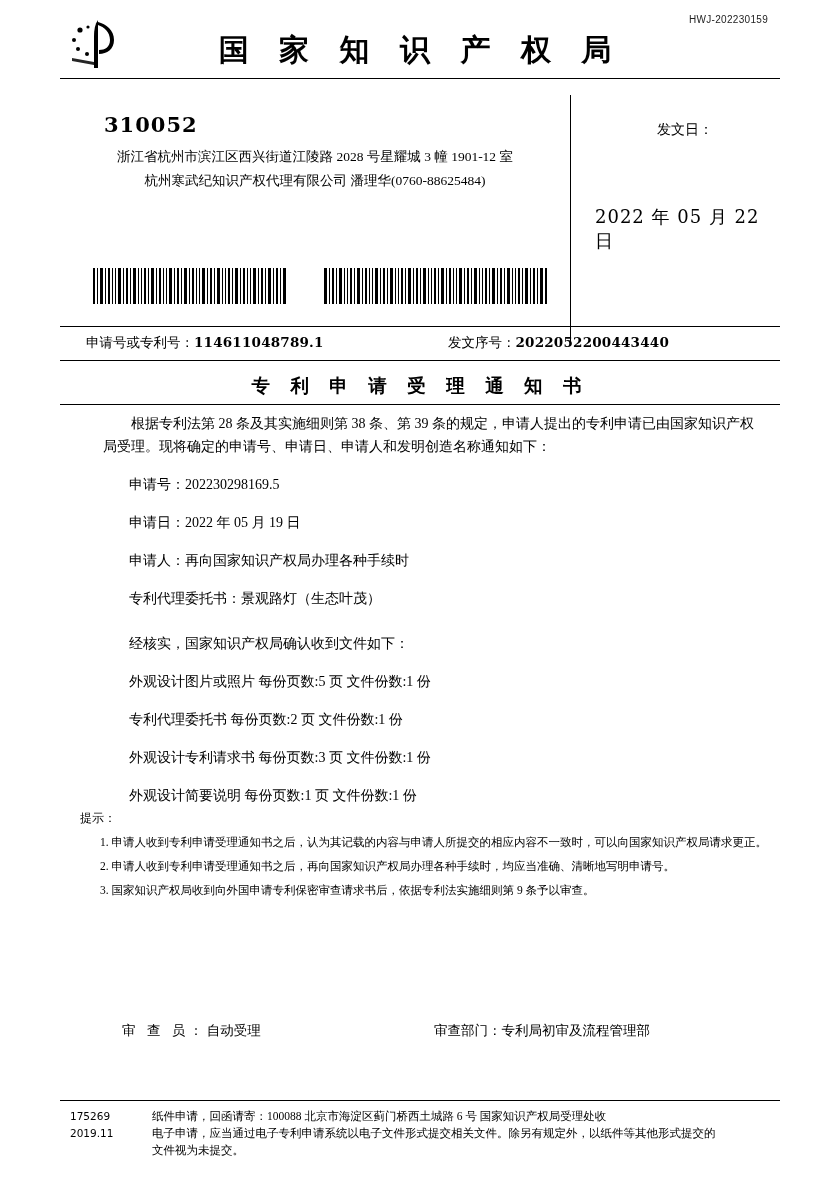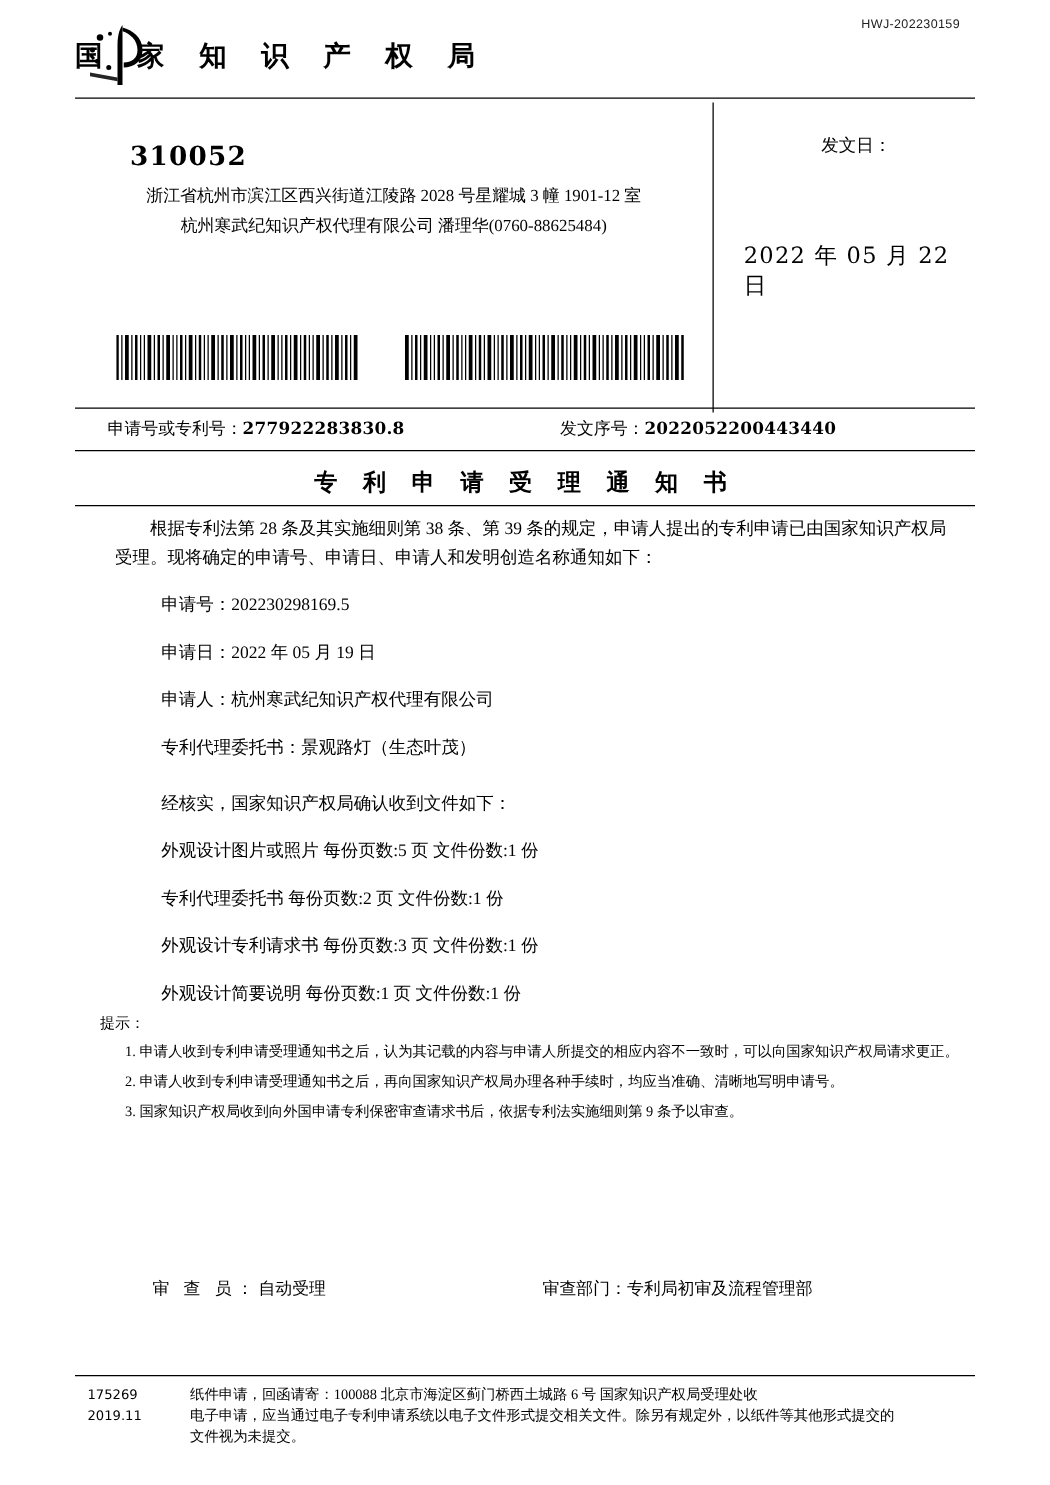--- a/index.html
+++ b/index.html
@@ -47,22 +47,22 @@
     left: 8px;
     top: 0px;
     width: 62px;
     height: 56px;
   }
   .org-title {
     position: absolute;
     left: 0;
     top: 12px;
     width: 720px;
-    text-align: left;
-    font-size: 22px;
+    text-align: center;
+    font-size: 30px;
     font-weight: bold;
     letter-spacing: 10px;
     font-family: "DejaVu Serif", serif;
   }
   .rule-top {
     position: absolute;
     left: 60px;
     top: 78px;
     width: 720px;
     border-top: 1.6px solid #000;
@@ -79,21 +79,21 @@
   .info-left {
     position: absolute;
     left: 0;
     top: 0;
     width: 510px;
     height: 248px;
   }
   .info-right {
     position: absolute;
     left: 510px;
-    top: 4px;
+    top: 17px;
     width: 210px;
     height: 248px;
     border-left: 1.2px solid #000;
   }
   .postcode {
     position: absolute;
     left: 44px;
     top: 34px;
     font-size: 21px;
     font-weight: bold;
@@ -210,21 +210,21 @@
   .body-block {
     position: absolute;
     left: 88px;
     top: 412px;
     width: 672px;
     font-size: 14px;
     line-height: 23px;
   }
   .para {
     text-indent: 28px;
-    margin: 0 0 2px 4px;
+    margin: 0 0 2px 15px;
   }
   .kv {
     margin: 15px;
     padding-left: 26px;
   }
   .gap-block {
     margin-top: 22px;
   }
 
   
@@ -463,37 +463,37 @@
     <div class="info-right">
       <div class="issue-label">发文日：</div>
       <div class="issue-date">2022 年 05 月 22 日</div>
     </div>
   </div>
 
   <div class="rule-mid"></div>
 
   <div class="numbers-row">
     <div class="appno">
-      <span>申请号或专利号：</span><b>277922283830.8</b>
+      <span>申请号或专利号：</span><b>114611048789.1</b>
     </div>
     <div class="sendno">
       <span>发文序号：</span><b>2022052200443440</b>
     </div>
   </div>
 
   <div class="rule-mid2"></div>
 
   <div class="doc-title">专 利 申 请 受 理 通 知 书</div>
   <div class="rule-title"></div>
 
   <div class="body-block">
     <p class="para">根据专利法第 28 条及其实施细则第 38 条、第 39 条的规定，申请人提出的专利申请已由国家知识产权局受理。现将确定的申请号、申请日、申请人和发明创造名称通知如下：</p>
     <p class="kv">申请号：202230298169.5</p>
     <p class="kv">申请日：2022 年 05 月 19 日</p>
-    <p class="kv">申请人：杭州寒武纪知识产权代理有限公司</p>
+    <p class="kv">申请人：再向国家知识产权局办理各种手续时</p>
     <p class="kv">专利代理委托书：景观路灯（生态叶茂）</p>
     <p class="kv gap-block">经核实，国家知识产权局确认收到文件如下：</p>
     <p class="kv">外观设计图片或照片  每份页数:5 页  文件份数:1 份</p>
     <p class="kv">专利代理委托书  每份页数:2 页  文件份数:1 份</p>
     <p class="kv">外观设计专利请求书  每份页数:3 页  文件份数:1 份</p>
     <p class="kv">外观设计简要说明  每份页数:1 页  文件份数:1 份</p>
   </div>
 
   <div class="tips">
     <p class="tips-head">提示：</p>

